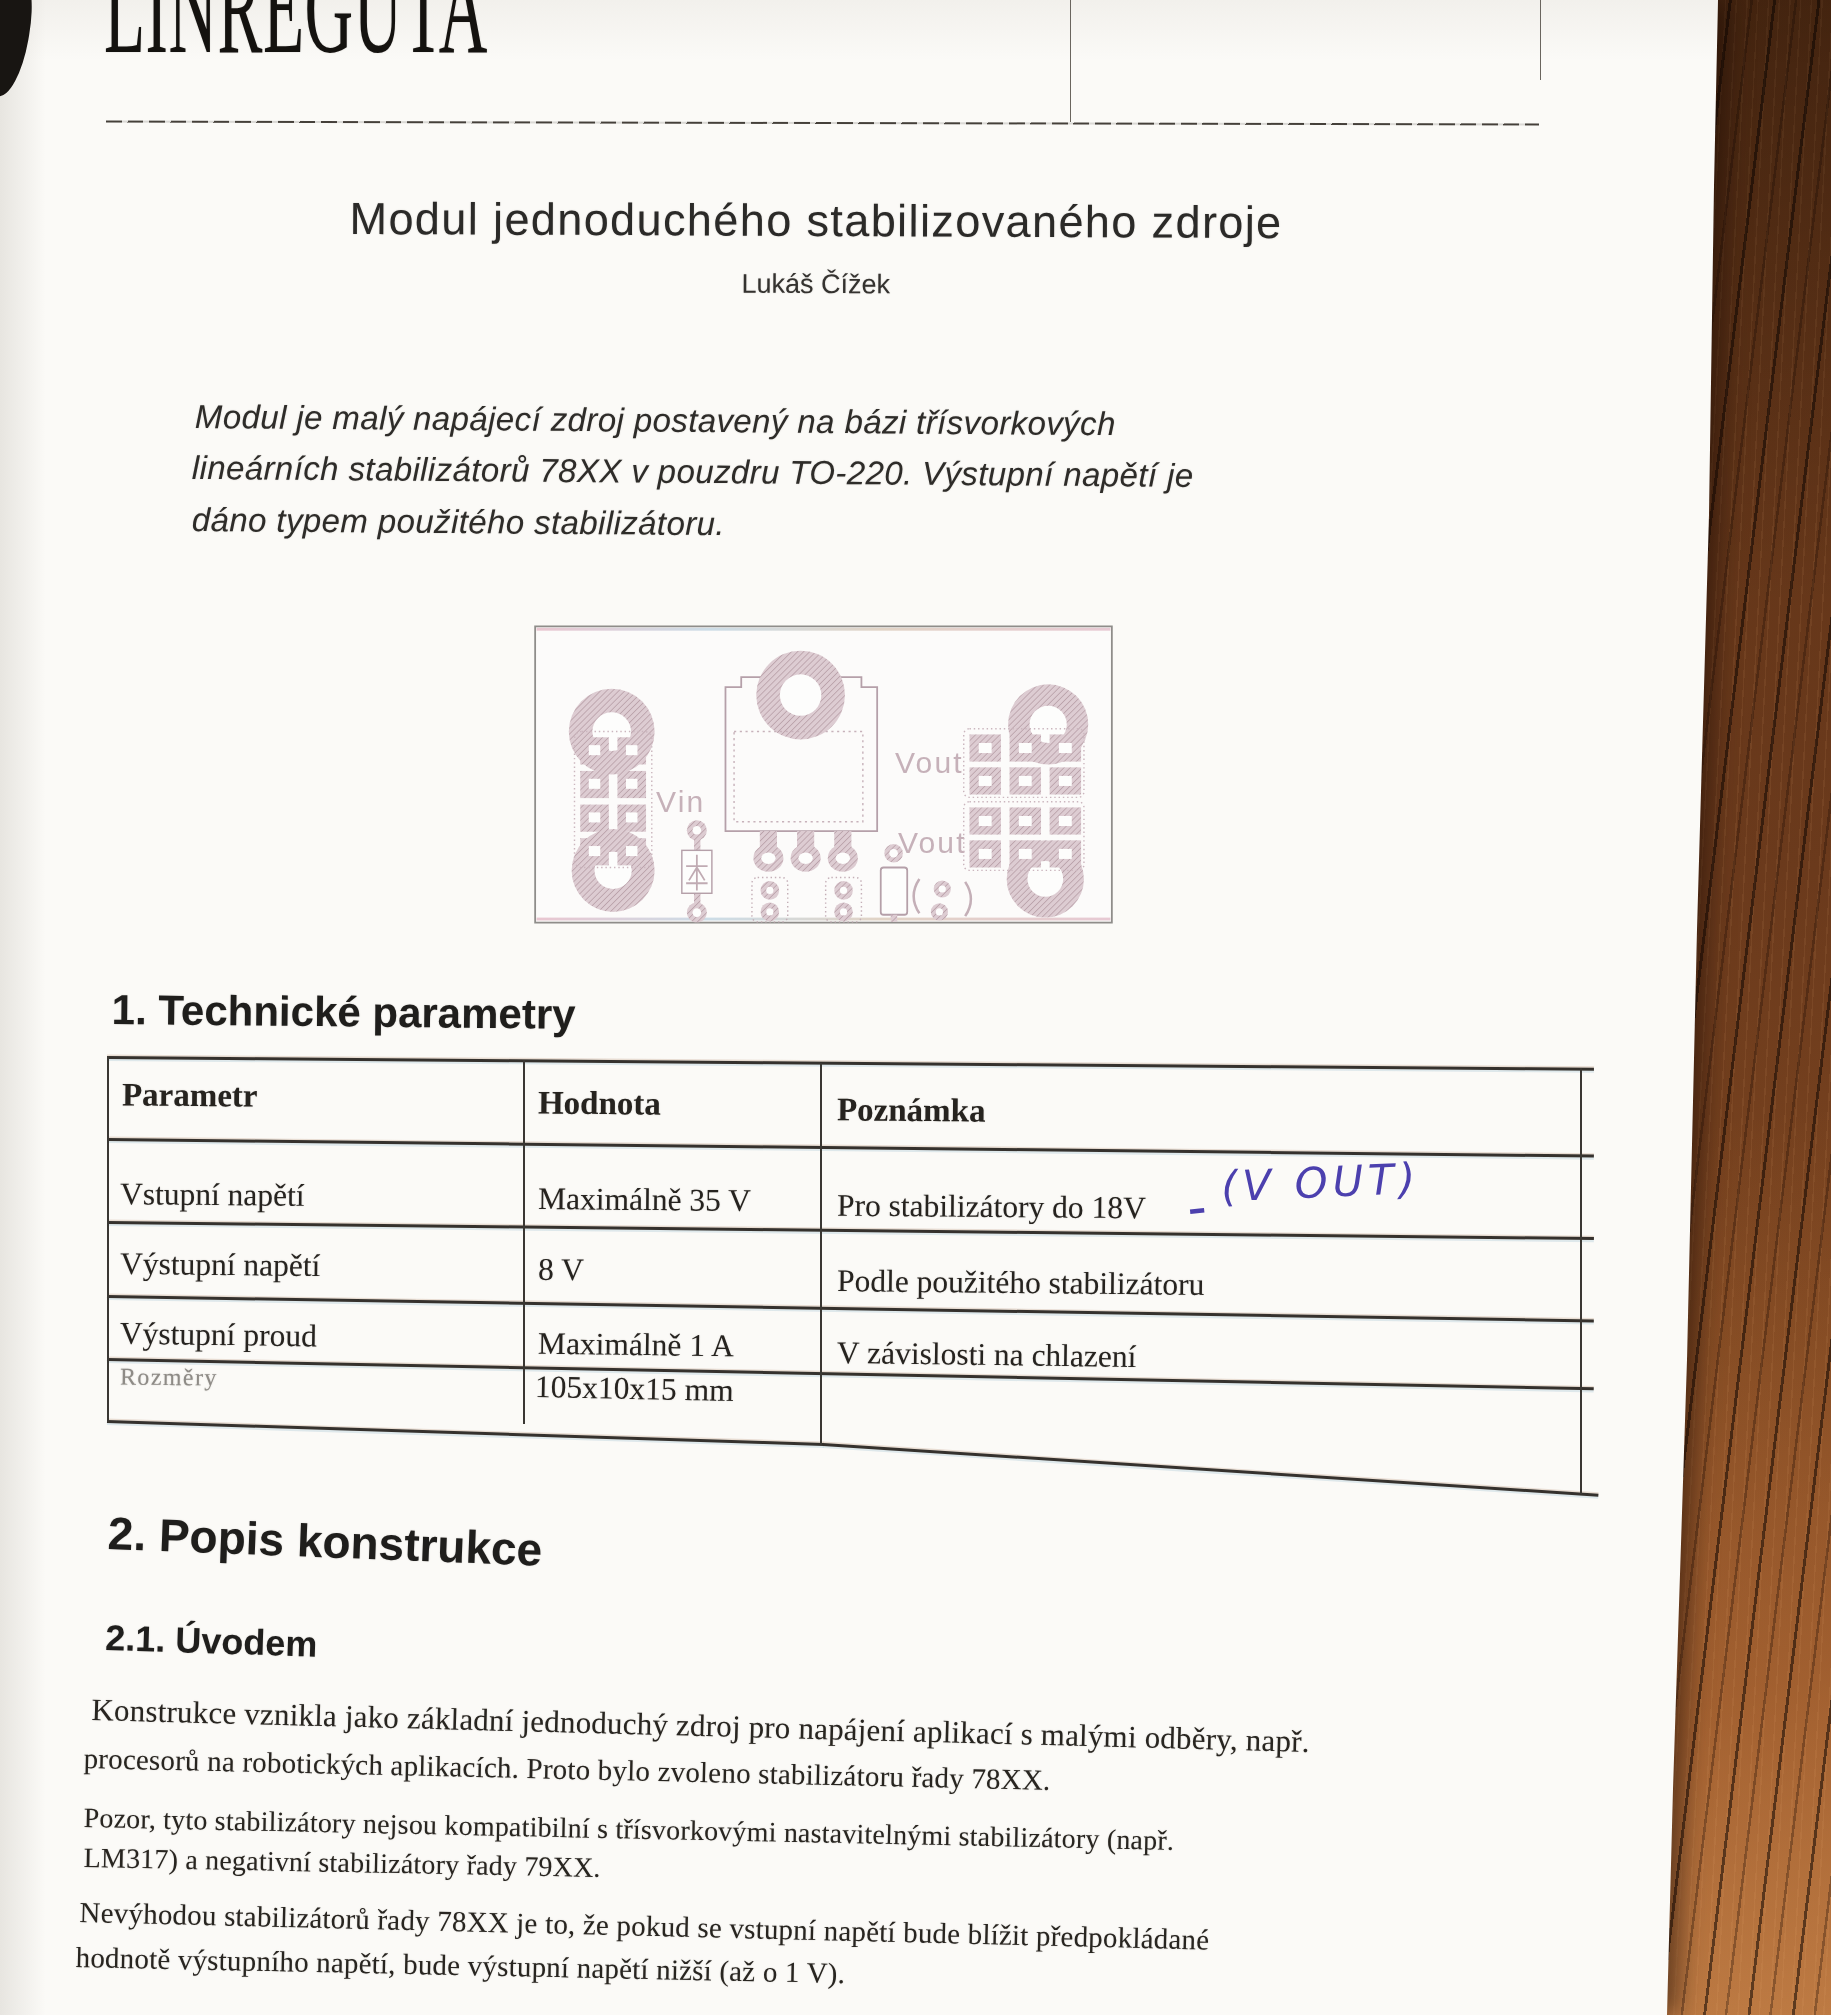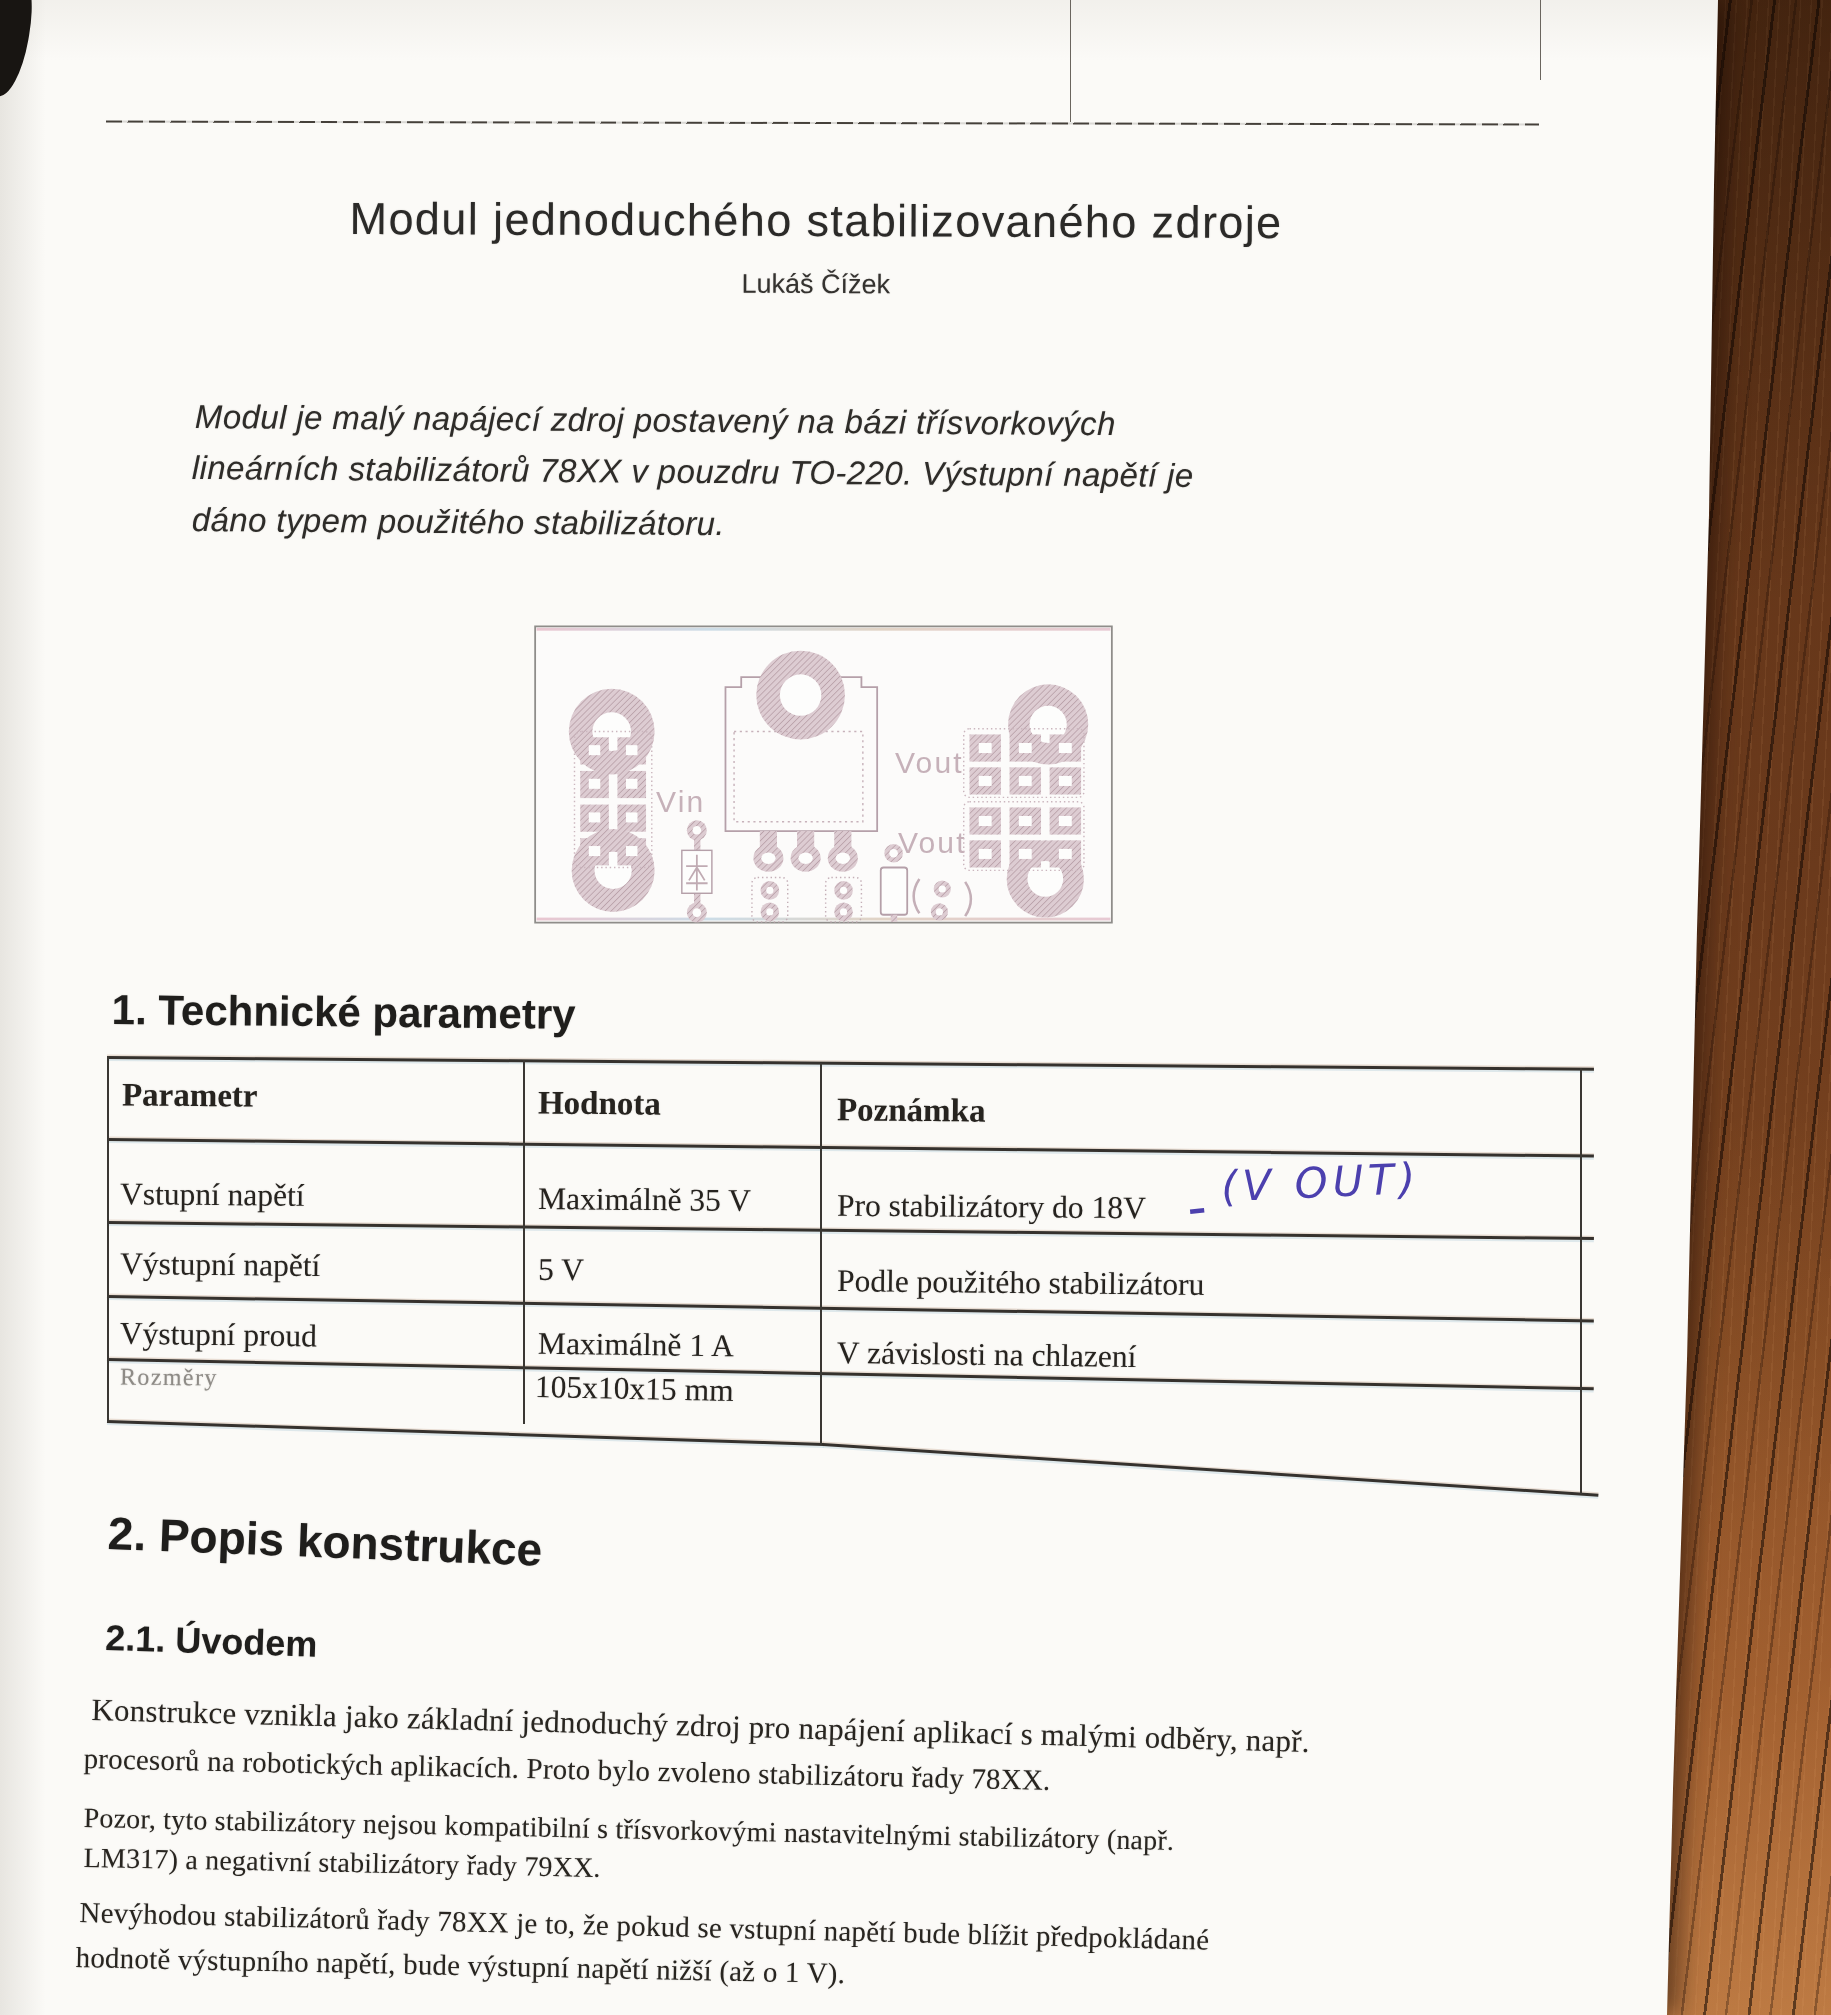--- a/index.html
+++ b/index.html
@@ -73,20 +73,23 @@
 </head>
 <body>
 
 <div class="page">
   <div class="wood"></div>
 
   <div class="paper-shadow">
   <div class="paper">
 
     <div class="curl"></div>
+    <div class="logo-box">
+      <span class="logo txt">LINREGUTA</span>
+    </div>
     <div class="lh-rule"></div>
     <div class="lh-v lh-v1"></div>
     <div class="lh-v lh-v2"></div>
 
     <div class="title-wrap">
       <div class="doc-title txt">Modul jednoduchého stabilizovaného zdroje</div>
       <div class="doc-author txt">Lukáš Čížek</div>
     </div>
 
     <div class="abs txt" style="left:195px;top:398px;">Modul je malý napájecí zdroj postavený na bázi třísvorkových</div>
@@ -253,21 +256,21 @@
       <div class="cell hdr txt" style="left:538px;top:1085px;transform:rotate(.5deg);">Hodnota</div>
       <div class="cell hdr txt" style="left:837px;top:1092px;transform:rotate(.5deg);">Poznámka</div>
 
       <div class="cell txt" style="left:120px;top:1177px;transform:rotate(.5deg);">Vstupní napětí</div>
       <div class="cell txt" style="left:538px;top:1182px;transform:rotate(.5deg);">Maximálně 35 V</div>
       <div class="cell txt" style="left:837px;top:1189px;transform:rotate(.5deg);">Pro stabilizátory do 18V</div>
       <span class="hw-dash">–</span>
       <span class="hw-text">(V OUT)</span>
 
       <div class="cell txt" style="left:120px;top:1247px;transform:rotate(.6deg);">Výstupní napětí</div>
-      <div class="cell txt" style="left:538px;top:1252px;transform:rotate(.6deg);">5 V</div>
+      <div class="cell txt" style="left:538px;top:1252px;transform:rotate(.6deg);">8 V</div>
       <div class="cell txt" style="left:837px;top:1265px;transform:rotate(.6deg);">Podle použitého stabilizátoru</div>
 
       <div class="cell txt" style="left:120px;top:1317px;transform:rotate(.8deg);">Výstupní proud</div>
       <div class="cell txt" style="left:538px;top:1327px;transform:rotate(.8deg);">Maximálně 1 A</div>
       <div class="cell txt" style="left:837px;top:1337px;transform:rotate(.8deg);">V závislosti na chlazení</div>
 
       <div class="cell faded txt" style="left:120px;top:1364px;transform:rotate(.6deg);">Rozměry</div>
       <div class="cell txt" style="left:535px;top:1371px;transform:rotate(1.2deg);">105x10x15 mm</div>
       <div class="cell txt" style="left:837px;top:1381px;"></div>
     </div>

